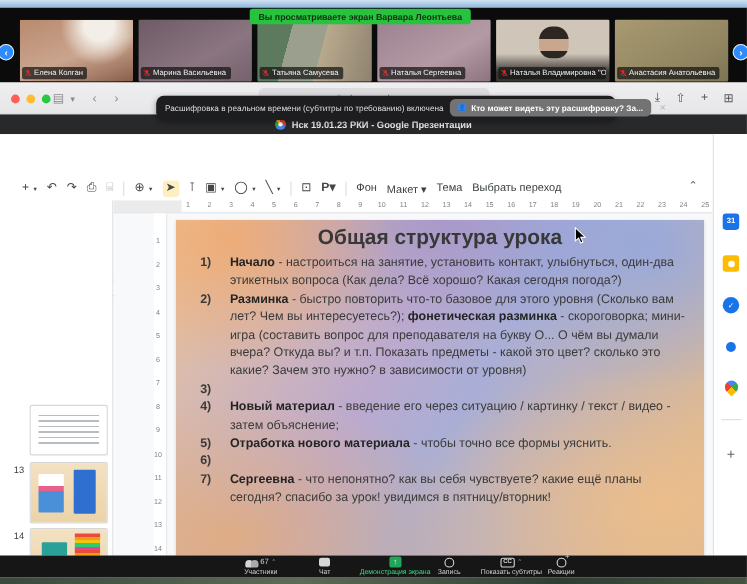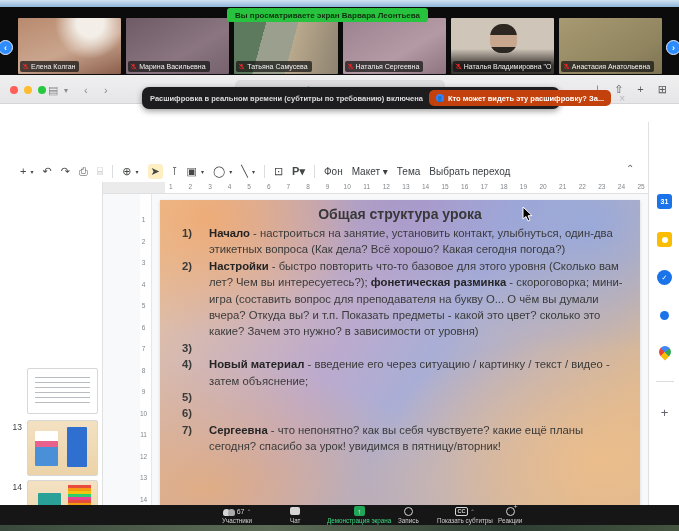--- a/index.html
+++ b/index.html
@@ -45,22 +45,22 @@
   .tr-icons{right:10px;top:84px;display:flex;gap:14px;color:#59595e;font-size:11px;}
 
   .tab-strip{left:0;top:104px;width:679px;height:18px;background:#28292b;display:flex;align-items:center;justify-content:center;gap:5px;}
   .tab-title{color:#e9e9ea;font-size:8.5px;font-weight:bold;white-space:nowrap;}
   .chrome-ic{width:10px;height:10px;border-radius:50%;
     background:conic-gradient(#ea4335 0 33%,#4285f4 33% 66%,#34a853 66% 85%,#fbbc05 85%);position:relative;}
   .chrome-ic::after{content:"";position:absolute;left:3px;top:3px;width:4px;height:4px;border-radius:50%;background:#fff;}
 
   .notif{left:142px;top:87px;width:418px;height:22px;border-radius:7px;background:#1d1d1f;z-index:40;
     display:flex;align-items:center;padding:0 8px;gap:6px;box-shadow:0 2px 6px rgba(0,0,0,.4);}
-  .notif-txt{color:#dedee0;font-size:7.5px;white-space:nowrap;font-weight:bold;}
-  .notif-q{background:#c2410c;border-radius:5px;height:16px;display:flex;align-items:center;gap:4px;padding:0 7px;
+  .notif-txt{color:#dedee0;font-size:7.5px;white-space:nowrap;}
+  .notif-q{background:#737373;border-radius:5px;height:16px;display:flex;align-items:center;gap:4px;padding:0 7px;
     color:#fff;font-size:7.5px;font-weight:bold;white-space:nowrap;}
   .notif-close{color:#b9b9bd;font-size:10px;margin-left:2px;}
   .person-dot{width:8px;height:8px;border-radius:50%;background:#3b82f6;color:#fff;font-size:6px;display:flex;align-items:center;justify-content:center;}
 
   
   .gs-header{left:0;top:122px;width:679px;height:39px;background:#fff;}
   .gs-logo{left:22px;top:127px;width:20px;height:26px;background:#f4b400;border-radius:3px;position:absolute;}
   .gs-logo::after{content:"";position:absolute;left:4px;top:9px;width:12px;height:9px;border:2px solid #fff;border-radius:1px;}
   .doc-title{left:55px;top:126px;font-size:12.5px;color:#202124;}
   .title-ics{left:152px;top:127px;display:flex;gap:10px;color:#5f6368;font-size:10px;}
@@ -115,21 +115,21 @@
   
   .slide{left:160px;top:200px;width:480px;height:305px;
     background:
       radial-gradient(ellipse 45% 55% at 10% 6%, rgba(242,168,108,.8), transparent 70%),
       radial-gradient(ellipse 50% 60% at 90% 8%, rgba(148,168,222,.85), transparent 70%),
       radial-gradient(ellipse 60% 45% at 50% 0%, rgba(148,138,200,.55), transparent 75%),
       radial-gradient(ellipse 70% 60% at 92% 85%, rgba(238,190,138,.85), transparent 70%),
       radial-gradient(ellipse 70% 60% at 10% 95%, rgba(232,172,112,.75), transparent 70%),
       linear-gradient(120deg,#e9c49c,#bcaace 40%,#a9aed6 55%,#dab894 90%);
     box-shadow:0 1px 3px rgba(0,0,0,.15);}
-  .slide-title{text-align:center;font-size:14px;font-weight:bold;color:#383838;padding-top:6px;}
+  .slide-title{text-align:center;font-size:19px;font-weight:bold;color:#383838;padding-top:6px;}
   .slide-body{padding:3px 10px 0 22px;}
   .s-item{display:flex;font-size:11.3px;line-height:16.4px;color:#3a3a3a;}
   .s-item .num{width:27px;flex:none;font-weight:bold;}
   .s-item b{color:#242424;}
 
   
   .rail{left:648px;top:122px;width:31px;height:383px;background:#fff;border-left:1px solid #e0e0e0;}
   .rail-ics{position:absolute;left:0;top:72px;width:31px;display:flex;flex-direction:column;align-items:center;gap:23px;}
   .ric{width:15px;height:15px;border-radius:3px;display:flex;align-items:center;justify-content:center;font-size:7px;color:#fff;}
   .ric.cal{background:#1a73e8;font-weight:bold;}
@@ -237,20 +237,24 @@
       <span>docs.google.com</span>
     </div>
     <div class="abs tr-icons" style="right:12px;top:8px;">
       <span>⤓</span>
       <span>⇧</span>
       <span>+</span>
       <span>⊞</span>
     </div>
   </div>
 
+  <div class="abs tab-strip">
+    <span class="chrome-ic"></span>
+    <span class="tab-title">Нск 19.01.23 РКИ - Google Презентации</span>
+  </div>
 
   <div class="abs notif">
     <span class="notif-txt">Расшифровка в реальном времени (субтитры по требованию) включена</span>
     <span class="notif-q">
       <span class="person-dot">👤</span>
       <span>Кто может видеть эту расшифровку? За...</span>
     </span>
     <span class="notif-close">×</span>
   </div>
 
@@ -384,31 +388,32 @@
 
   <div class="abs slide">
     <div class="slide-title">Общая структура урока</div>
     <div class="slide-body" id="slide-items">
         <div class="s-item">
           <span class="num">1)</span>
           <span><b>Начало</b><span> - настроиться на занятие, установить контакт, улыбнуться, один-два этикетных вопроса (Как дела? Всё хорошо? Какая сегодня погода?)</span></span>
         </div>
         <div class="s-item">
           <span class="num">2)</span>
-          <span><b>Настройки</b><span> - быстро повторить что-то базовое для этого уровня (Сколько вам лет? Чем вы интересуетесь?); </span><b>фонетическая разминка</b><span> - скороговорка; мини-игра (составить вопрос для преподавателя на букву О... О чём вы думали вчера? Откуда вы? и т.п. Показать предметы - какой это цвет? сколько это какие? Зачем это нужно? в зависимости от уровня)</span></span>
+          <span><b>Разминка</b><span> - быстро повторить что-то базовое для этого уровня (Сколько вам лет? Чем вы интересуетесь?); </span><b>фонетическая разминка</b><span> - скороговорка; мини-игра (составить вопрос для преподавателя на букву О... О чём вы думали вчера? Откуда вы? и т.п. Показать предметы - какой это цвет? сколько это какие? Зачем это нужно? в зависимости от уровня)</span></span>
         </div>
         <div class="s-item">
           <span class="num">3)</span>
         </div>
         <div class="s-item">
           <span class="num">4)</span>
           <span><b>Новый материал</b><span> - введение его через ситуацию / картинку / текст / видео - затем объяснение;</span></span>
         </div>
         <div class="s-item">
           <span class="num">5)</span>
+          <span><b>Отработка нового материала</b><span> - чтобы точно все формы уяснить.</span></span>
         </div>
         <div class="s-item">
           <span class="num">6)</span>
         </div>
         <div class="s-item">
           <span class="num">7)</span>
           <span><b>Сергеевна</b><span> - что непонятно? как вы себя чувствуете? какие ещё планы сегодня? спасибо за урок! увидимся в пятницу/вторник!</span></span>
         </div>
       </div>
   </div>

